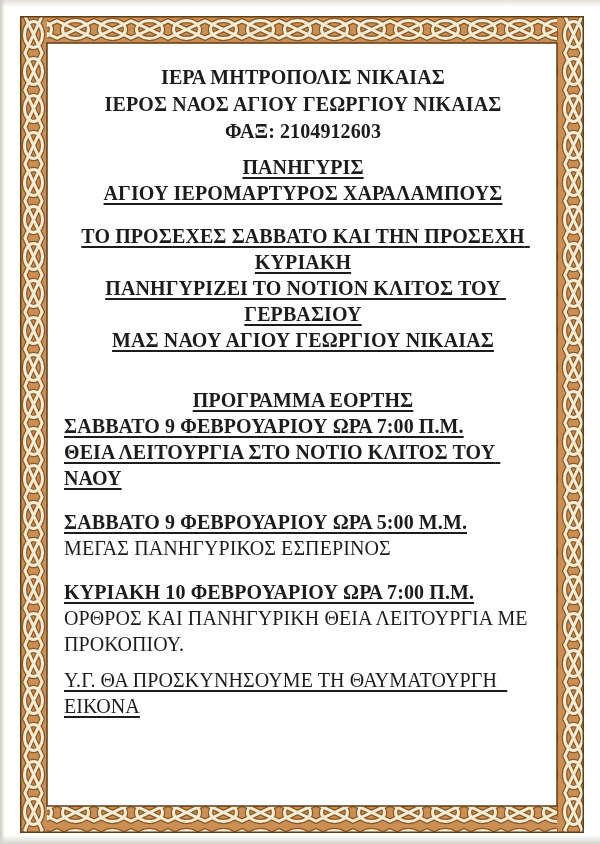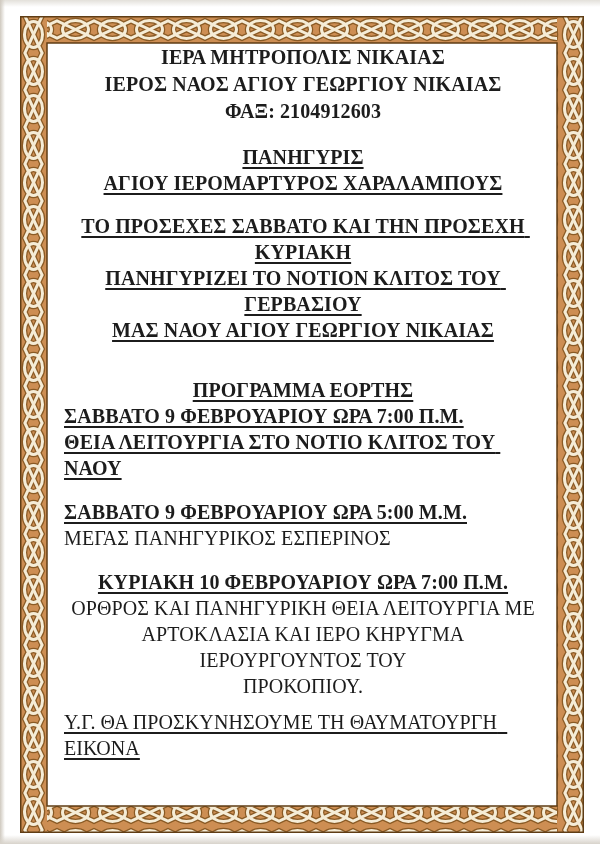--- a/index.html
+++ b/index.html
@@ -23,43 +23,43 @@
     background: linear-gradient(to top, #d8d3cb, rgba(255,255,255,0));
   }
   .edge-top {
     position: absolute; left: 0; top: 0; width: 600px; height: 7px;
     background: linear-gradient(to bottom, #e3e0da, rgba(255,255,255,0));
   }
 
   .frame { position: absolute; left: 0; top: 0; }
 
   .content {
-    position: absolute; left: 47px; top: 39px;
+    position: absolute; left: 47px; top: 59px;
     width: 510px; height: 587px;
     box-sizing: border-box;
     padding: 5px 15px 0 17px;
   }
 
   .line {
     font-size: 20px;
     line-height: 26px;
     white-space: pre-wrap;
     letter-spacing: 0.1px;
   }
   .hdr .line { line-height: 27px; }
   .b { font-weight: bold; }
   .c { text-align: center; }
   .u { text-decoration: underline; text-underline-offset: 3px; text-decoration-thickness: 1.5px; }
 
-  .blk-festival   { margin-top: 19px; }
+  .blk-festival   { margin-top: 9px; }
   .blk-announce   { margin-top: 17px; }
   .blk-proghead   { margin-top: 34px; }
   .blk-event1     { }
   .blk-event2     { margin-top: 18px; }
-  .blk-event3     { margin-top: 18px; text-align: center; }
+  .blk-event3     { margin-top: 18px; }
   .blk-ps         { margin-top: 10px; }
 </style>
 </head>
 <body>
 
 <div class="page">
 
   <svg class="frame" width="600" height="844" viewBox="0 0 600 844">
     <defs>
       <pattern id="kH" width="37" height="27" patternUnits="userSpaceOnUse" patternTransform="translate(20,16)">
@@ -130,21 +130,20 @@
     </div>
 
     <div class="blk blk-event2">
       <div class="line b u">ΣΑΒΒΑΤΟ 9 ΦΕΒΡΟΥΑΡΙΟΥ ΩΡΑ 5:00 Μ.Μ.</div>
       <div class="line">ΜΕΓΑΣ ΠΑΝΗΓΥΡΙΚΟΣ ΕΣΠΕΡΙΝΟΣ</div>
     </div>
 
     <div class="blk blk-event3">
       <div class="line b u">ΚΥΡΙΑΚΗ 10 ΦΕΒΡΟΥΑΡΙΟΥ ΩΡΑ 7:00 Π.Μ.</div>
       <div class="line">ΟΡΘΡΟΣ ΚΑΙ ΠΑΝΗΓΥΡΙΚΗ ΘΕΙΑ ΛΕΙΤΟΥΡΓΙΑ ΜΕ</div>
-      <div class="line">ΑΡΤΟΚΛΑΣΙΑ ΚΑΙ ΙΕΡΟ ΚΗΡΥΓΜΑ ΙΕΡΟΥΡΓΟΥΝΤΟΣ ΤΟΥ</div>
       <div class="line">ΠΡΟΚΟΠΙΟΥ.</div>
     </div>
 
     <div class="blk blk-ps">
       <div class="line u">Υ.Γ. ΘΑ ΠΡΟΣΚΥΝΗΣΟΥΜΕ ΤΗ ΘΑΥΜΑΤΟΥΡΓΗ  ΕΙΚΟΝΑ</div>
 
     </div>
 
   </div>
 </div>

